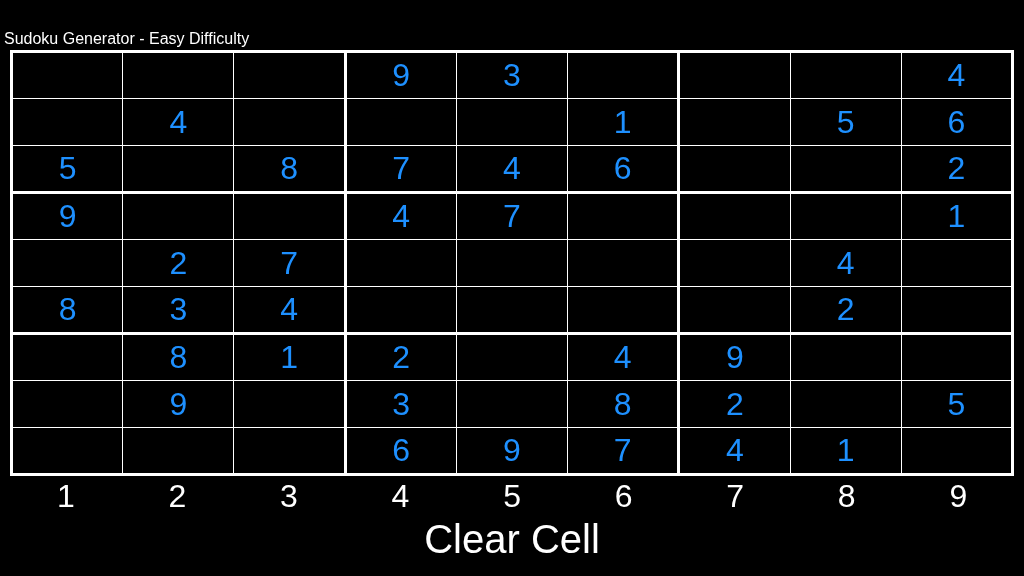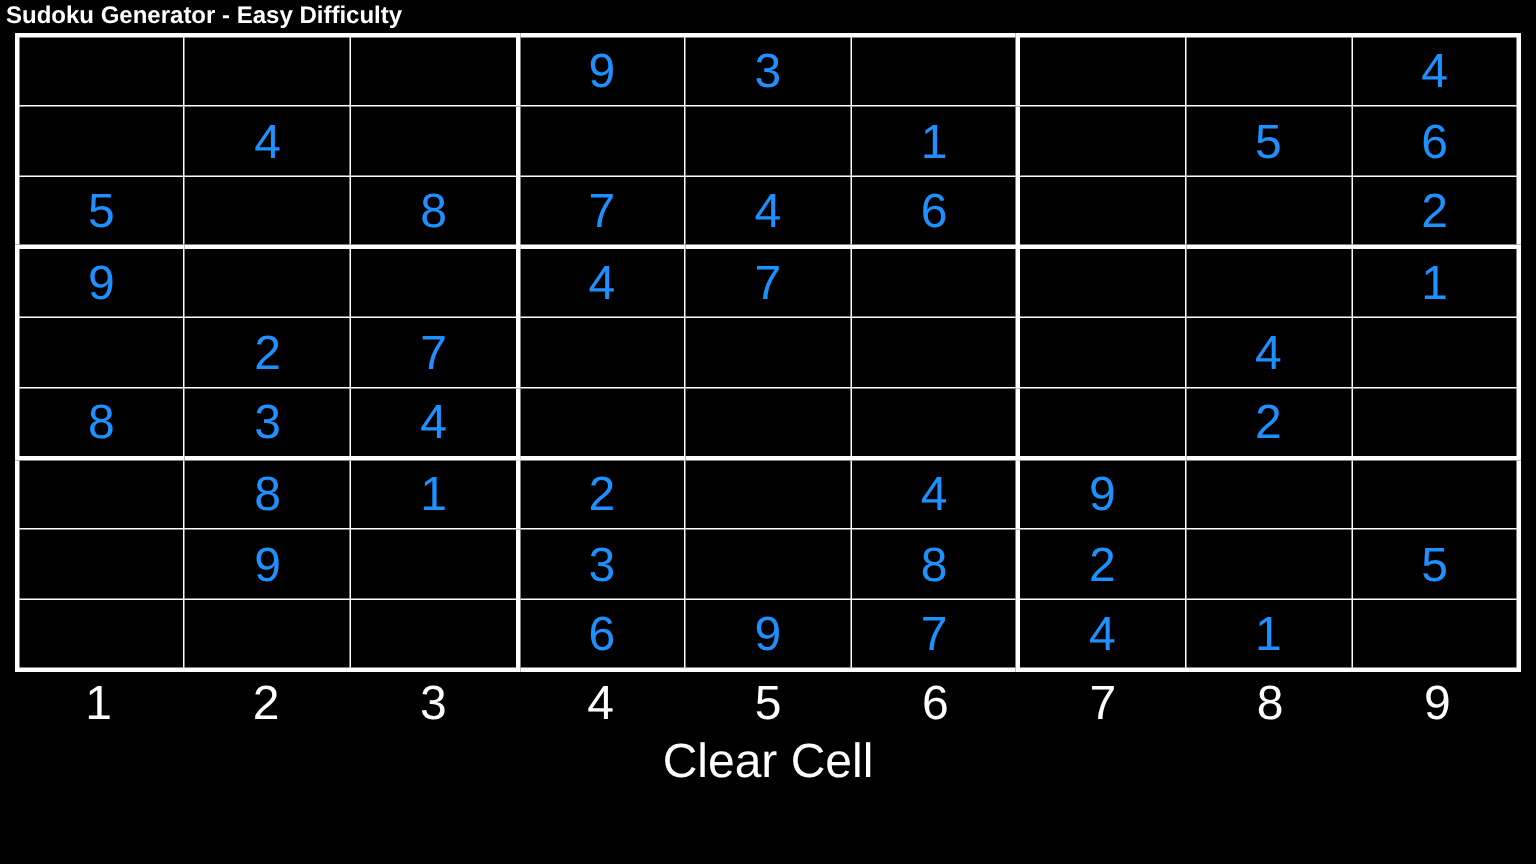--- a/index.html
+++ b/index.html
@@ -7,21 +7,22 @@
     width: 1024px;
     height: 576px;
     background: #000;
     color: #fff;
     font-family: "Segoe UI", Arial, sans-serif;
     overflow: hidden;
   }
   .title {
     font-size: 16px;
     padding: 2px 4px 2px 4px;
-    font-weight: 700;
+    font-weight: 400;
+    margin-top: 28px;
   }
   .board-wrap {
     padding: 0 10px;
   }
   .board {
     width: 1004px;
     border: 3px solid #fff;
     border-collapse: collapse;
   }
   .board td {
@@ -51,21 +52,21 @@
     flex: 1;
     text-align: center;
     font-size: 32px;
     color: #fff;
     cursor: pointer;
   }
   .clear {
     width: 1004px;
     margin: 0 10px;
     text-align: center;
-    font-size: 32px;
+    font-size: 40px;
     color: #fff;
     padding-top: 2px;
     cursor: pointer;
   }
 </style>
 </head>
 <body>
 
 <div class="title">Sudoku Generator - Easy Difficulty</div>
 

